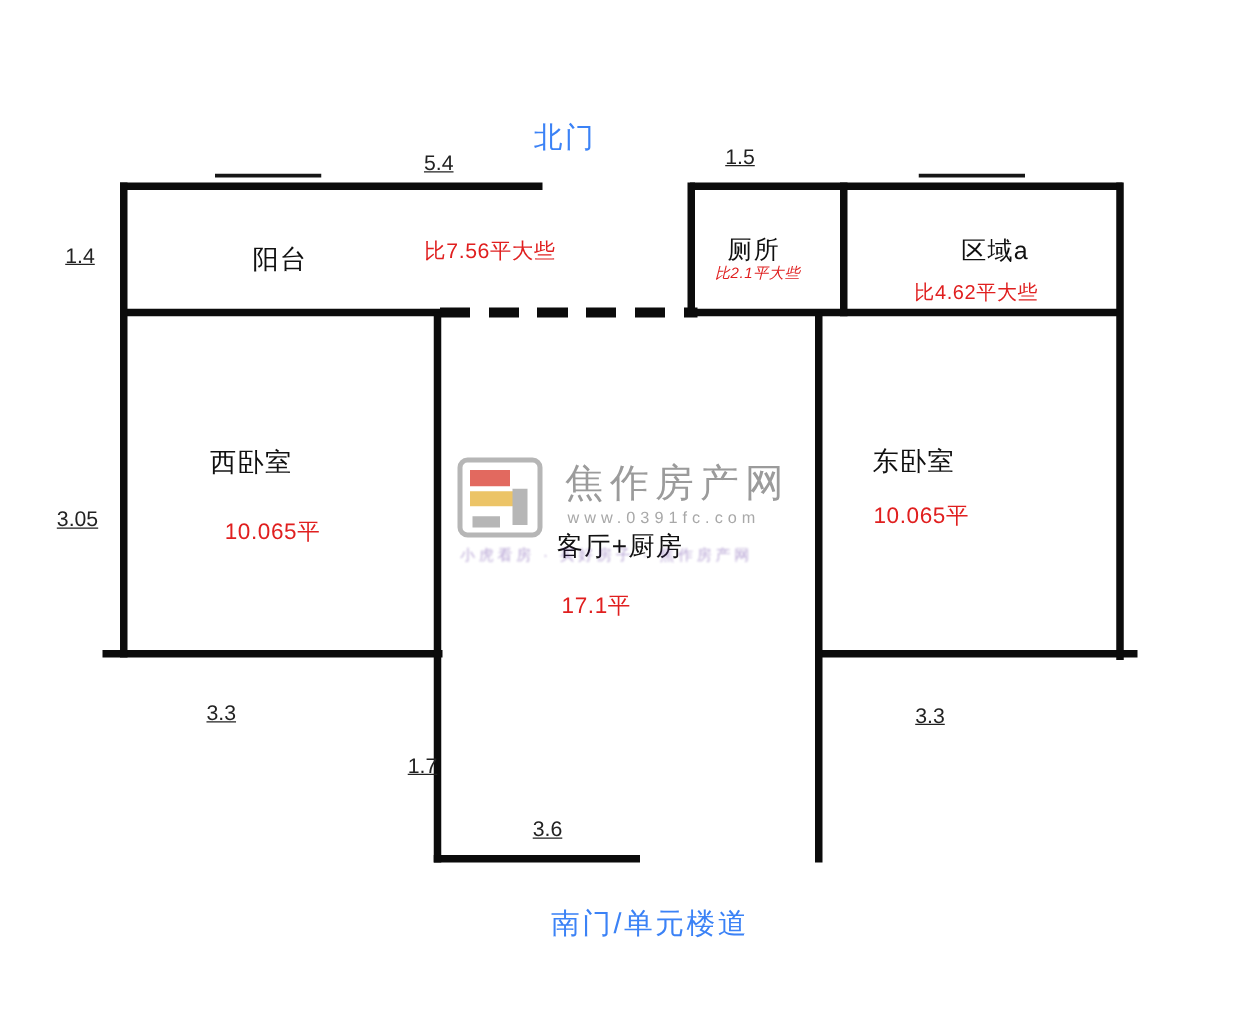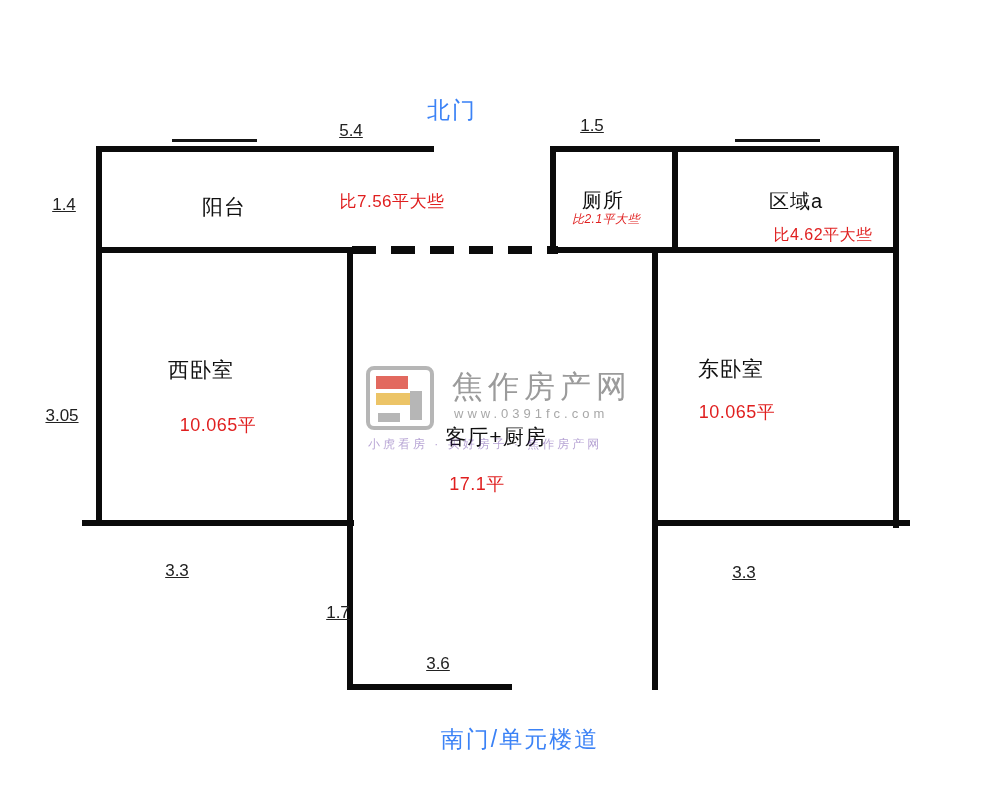--- a/index.html
+++ b/index.html
@@ -88,21 +88,21 @@
 
   <div class="lbl room" style="left:224px; top:207px;">阳台</div>
   <div class="lbl room" style="left:603px; top:200px; font-size:20px;">厕所</div>
   <div class="lbl room" style="left:796px; top:201px; font-size:20px;">区域a</div>
   <div class="lbl room" style="left:201px; top:370px;">西卧室</div>
   <div class="lbl room" style="left:496px; top:437px;">客厅+厨房</div>
   <div class="lbl room" style="left:731px; top:369px;">东卧室</div>
 
   <div class="lbl area red" style="left:368px; top:201px;margin-left:24px;">比7.56平大些</div>
   <div class="lbl area red" style="left:606px; top:219px; font-size:12px;font-style:italic;">比2.1平大些</div>
-  <div class="lbl area red" style="left:823px; top:235px; font-size:16px;">比4.62平大些</div>
+  <div class="lbl area red" style="left:781px; top:235px; font-size:16px;">比4.62平大些</div>
   <div class="lbl area red" style="left:218px; top:425px; font-size:18px;">10.065平</div>
   <div class="lbl area red" style="left:477px; top:484px; font-size:18px;">17.1平</div>
   <div class="lbl area red" style="left:737px; top:412px; font-size:18px;">10.065平</div>
 
   <div class="wm">
     <div class="wm-logo">
       <div class="wm-logo-frame"></div>
       <div class="wm-logo-red"></div>
       <div class="wm-logo-yellow"></div>
       <div class="wm-logo-hook"></div>

